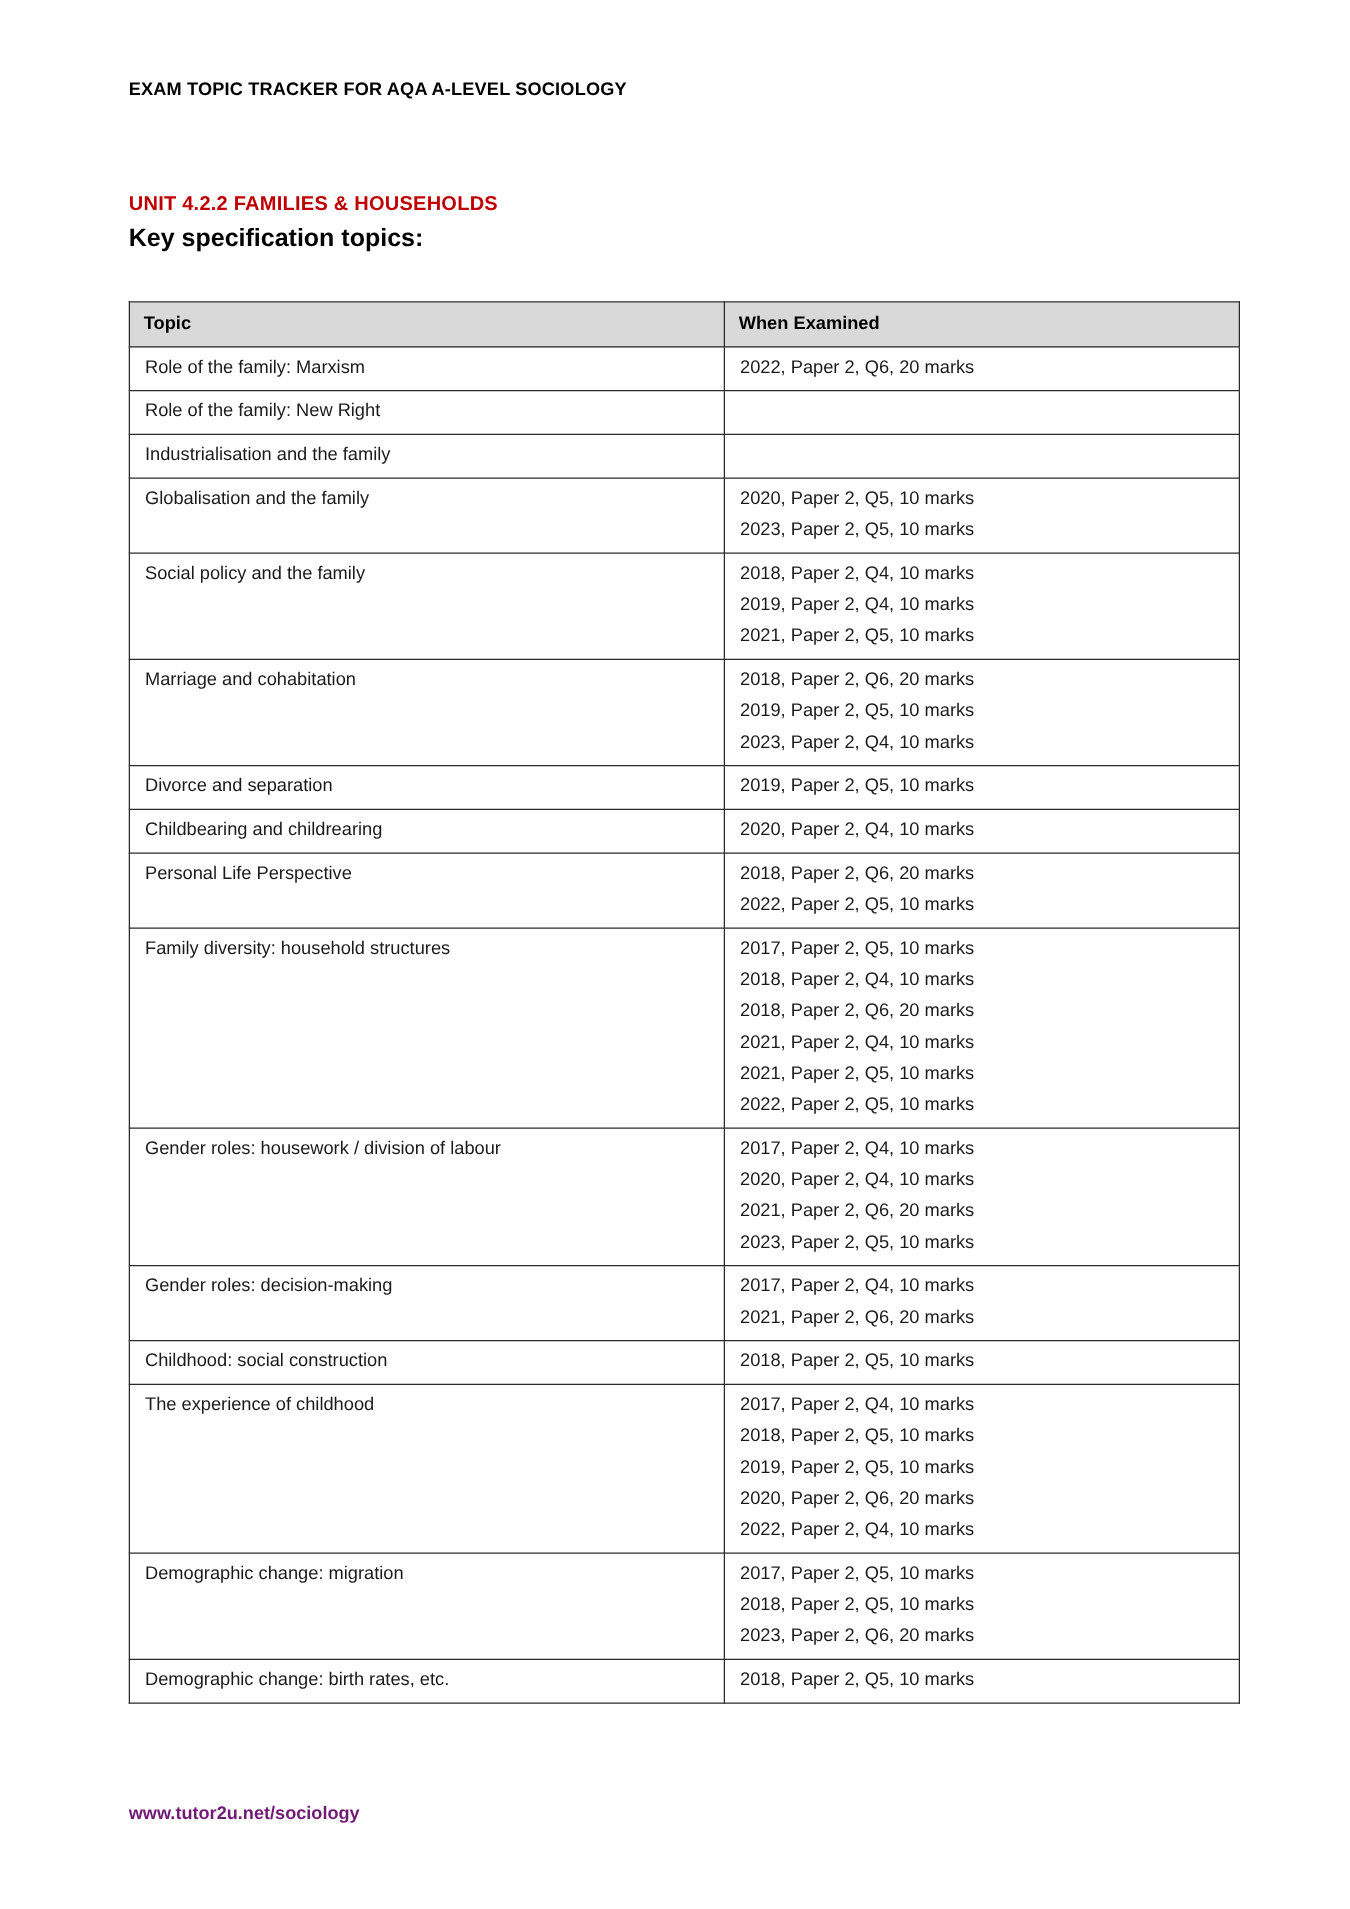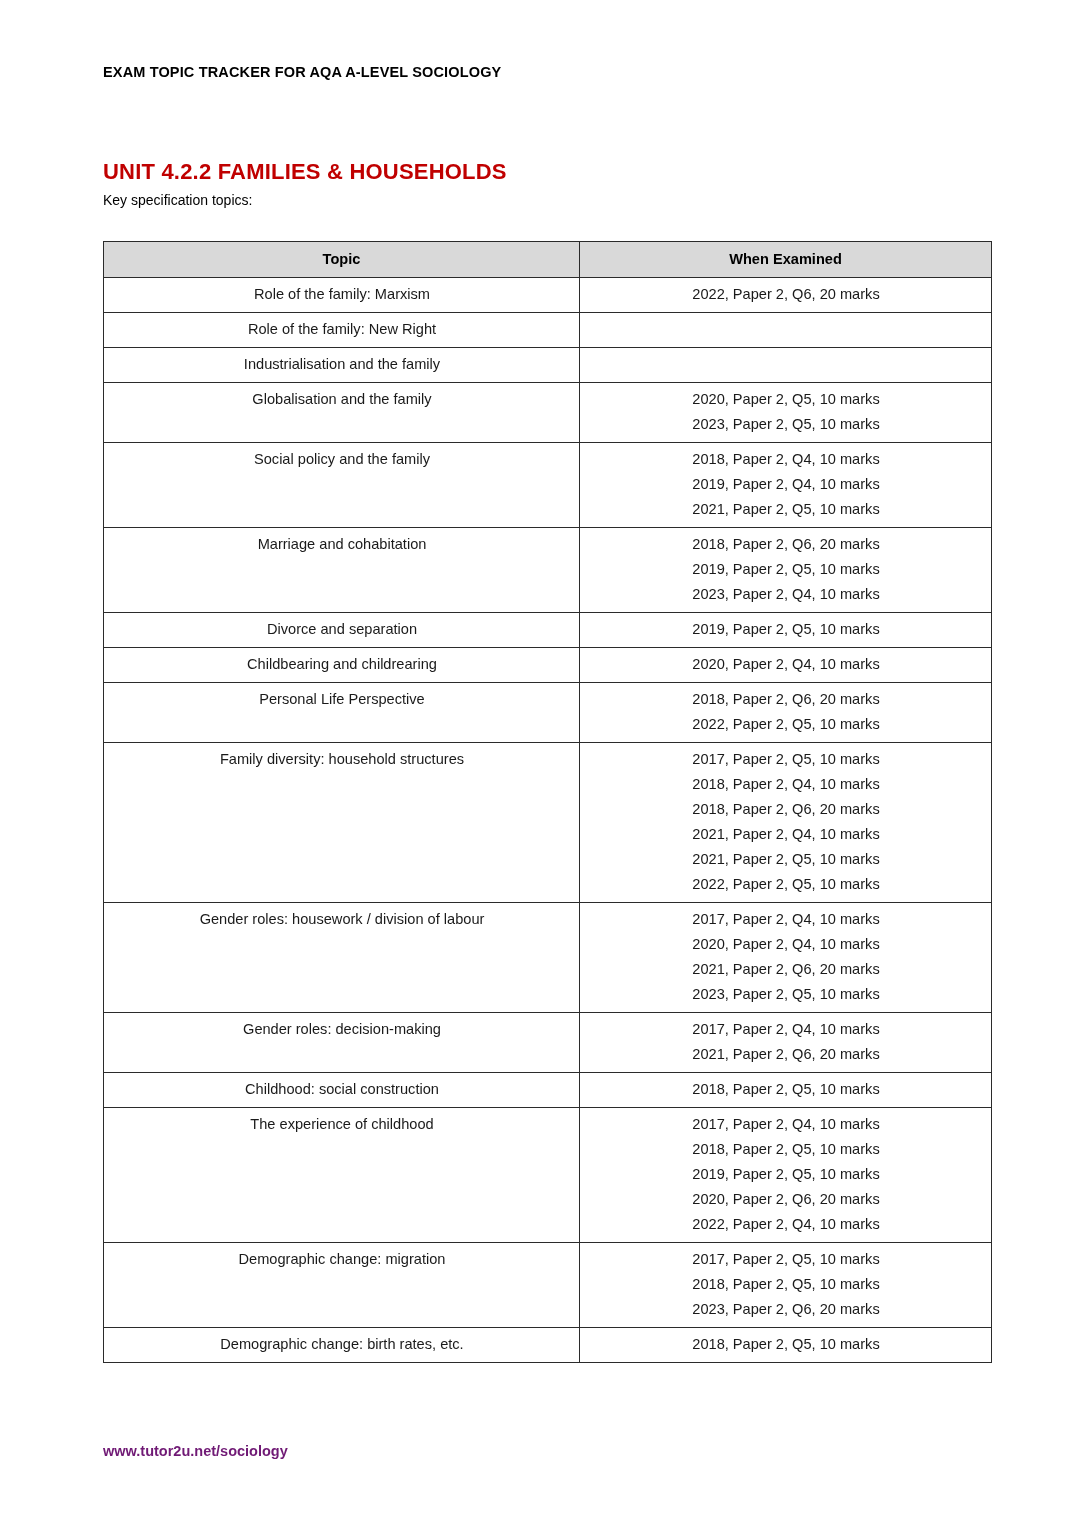--- a/index.html
+++ b/index.html
@@ -27,31 +27,31 @@
     top: 64px;
     font-size: 14.5px;
     font-weight: bold;
     letter-spacing: 0.15px;
     color: #000;
   }
   .unit-title {
     position: absolute;
     left: 103px;
     top: 144px;
-    font-size: 22px;
+    font-size: 16px;
     font-weight: bold;
     color: #C00000;
     letter-spacing: 0.2px;
   }
   .subtitle {
     position: absolute;
     left: 103px;
-    top: 192px;
-    font-size: 14px;
-    font-weight: normal;
+    top: 180px;
+    font-size: 20px;
+    font-weight: bold;
     color: #000;
   }
   .table-wrap {
     position: absolute;
     left: 103px;
     top: 241px;
     width: 888px;
   }
   table.tracker {
     border-collapse: collapse;
@@ -64,21 +64,21 @@
 
   table.tracker th,
   table.tracker td {
     border: 1.1px solid #2b2b2b;
     vertical-align: top;
     font-size: 14.6px;
     line-height: 25px;
     padding: 4px 11px 5px 11px;
     color: #1a1a1a;
     font-weight: normal;
-    text-align: center;
+    text-align: left;
   }
   table.tracker thead th {
     background: #d9d9d9;
     font-weight: bold;
     color: #000;
     height: 25px;
     padding-top: 5px;
     padding-bottom: 5px;
   }
   table.tracker td .exam-line {

